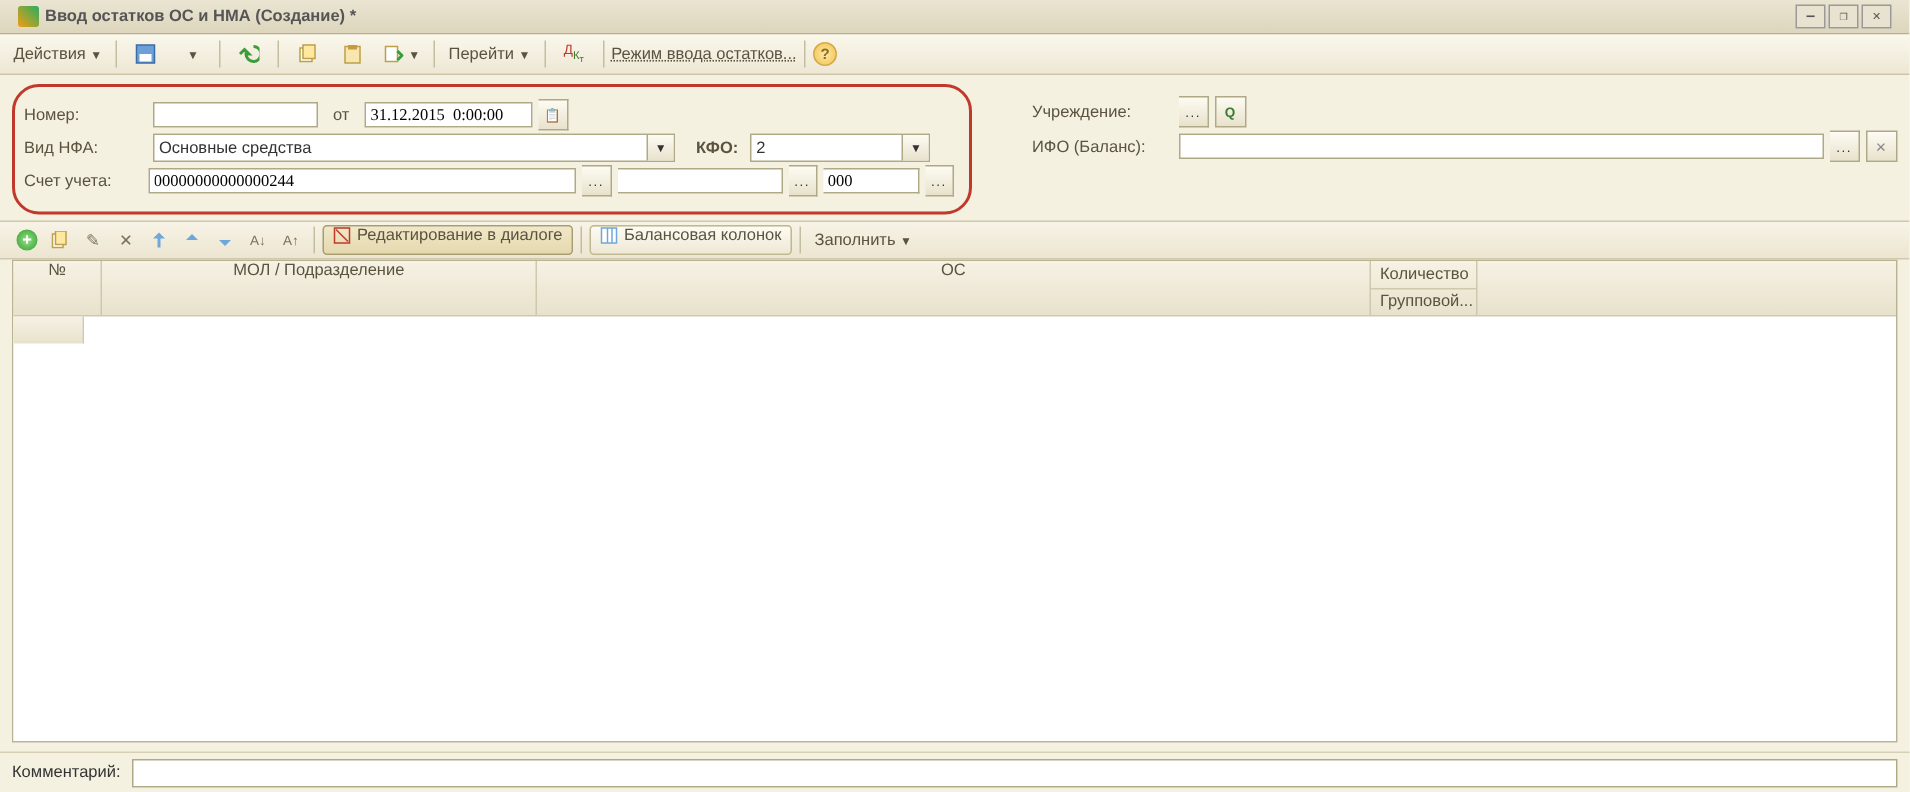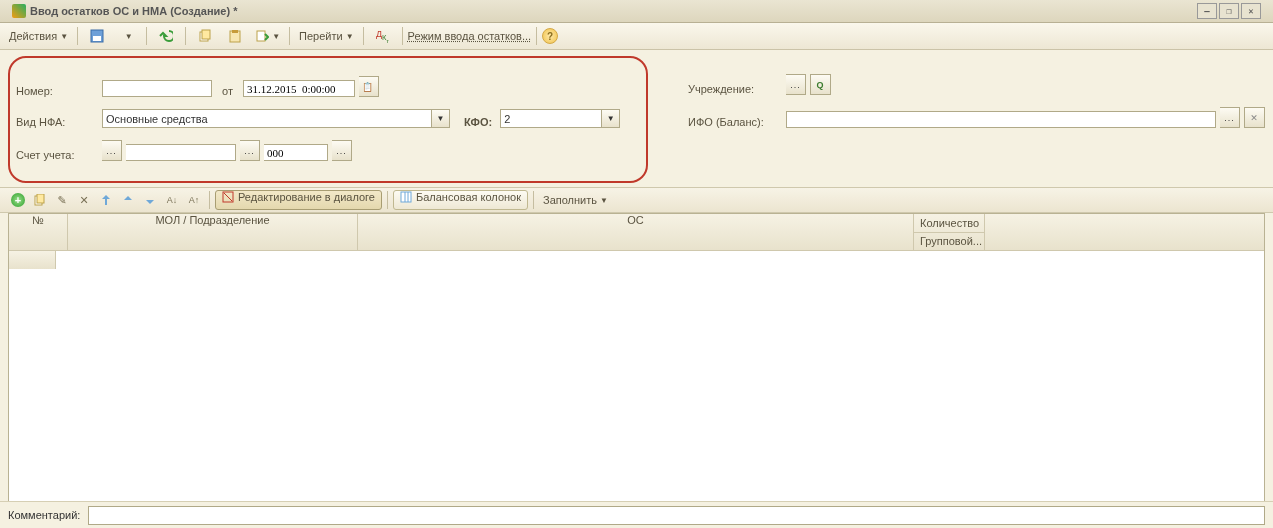--- a/index.html
+++ b/index.html
@@ -8,21 +8,21 @@
 .titlebar .spacer{flex:1}
 .winbtn{width:18px;height:14px;border:1px solid #999;background:#e8e3d0;margin-left:2px;display:flex;align-items:center;justify-content:center;font-family:monospace;font-size:9px;cursor:pointer}
 .toolbar{height:26px;background:linear-gradient(#faf7ec,#ede7d4);border-bottom:1px solid #cbc3a8;display:flex;align-items:center;padding:0 5px;gap:2px}
 .tbtn,.tbtn-dd{height:20px;min-width:20px;display:inline-flex;align-items:center;justify-content:center;padding:0 3px;cursor:pointer;border:1px solid transparent;border-radius:2px;color:#5a5340}
 .tbtn-dd .caret{margin-left:3px;font-size:8px}
 .tsep{width:1px;height:18px;background:#c5bda0;margin:0 3px}
 .link{color:#5a5340;text-decoration:underline dotted;cursor:pointer}
 .help{width:14px;height:14px;border-radius:50%;background:radial-gradient(#ffe9a8,#f0c24c);border:1px solid #d4a845;display:flex;align-items:center;justify-content:center;font-weight:bold;color:#8a6d1f;font-size:10px}
 .form-area{padding:6px 8px 4px 8px;display:flex;gap:40px;align-items:flex-start}
 .left-group{position:relative;border:2px solid #c0392b;border-radius:18px;padding:6px 10px 8px 6px;width:620px}
-.form-row{display:flex;align-items:flex-end;margin:12px 0;gap:4px}
+.form-row{display:flex;align-items:center;margin:2px 0;gap:4px}
 .lbl{width:82px;color:#5a5340}
 .lbl-r{color:#5a5340;margin-right:4px}
 input.fld,select.fld,.fld{height:17px;border:1px solid #b0a988;background:#fff;font:11px Tahoma;padding:0 3px;box-sizing:border-box}
 .fld-dd{height:19px;border:1px solid #b0a988;background:#fff;display:flex;align-items:center;box-sizing:border-box}
 .fld-dd .txt{flex:1;padding:0 3px}
 .fld-dd .ddbtn{width:17px;height:17px;border-left:1px solid #b0a988;background:linear-gradient(#fdfbf3,#e8e2cc);display:flex;align-items:center;justify-content:center;font-size:8px;cursor:pointer}
 .dots{width:19px;height:19px;border:1px solid #b0a988;border-left:none;background:linear-gradient(#fdfbf3,#e8e2cc);display:flex;align-items:center;justify-content:center;font-size:9px;letter-spacing:1px;cursor:pointer}
 .cal{width:19px;height:19px;border:1px solid #b0a988;border-left:none;background:linear-gradient(#fdfbf3,#e8e2cc);display:flex;align-items:center;justify-content:center;font-size:9px;cursor:pointer}
 .right-group{flex:1;padding-top:6px}
 .toolbar2{height:24px;display:flex;align-items:center;gap:2px;padding:0 8px;background:linear-gradient(#f7f3e6,#ece5d0);border-top:1px solid #cfc8ad;border-bottom:1px solid #cfc8ad}
@@ -128,20 +128,21 @@
         <div class="ddbtn">▼</div>
       </div>
       <span class="lbl-r" style="font-weight:bold;margin-left:10px">КФО:</span>
       <div class="fld-dd" style="width:120px">
         <span class="txt">2</span>
         <div class="ddbtn">▼</div>
       </div>
     </div>
     <div class="form-row">
       <span class="lbl">Счет учета:</span>
+      <input class="fld" style="width: 298px;" value="00000000000000244">
       <div class="dots">...</div>
       <input class="fld sel" style="width: 110px; border-left: none;" value="101.34">
       <div class="dots">...</div>
       <input class="fld" style="width: 64px; border-left: none;" value="000">
       <div class="dots">...</div>
     </div>
   </div>
 
   <div class="right-group">
     <div class="form-row">

